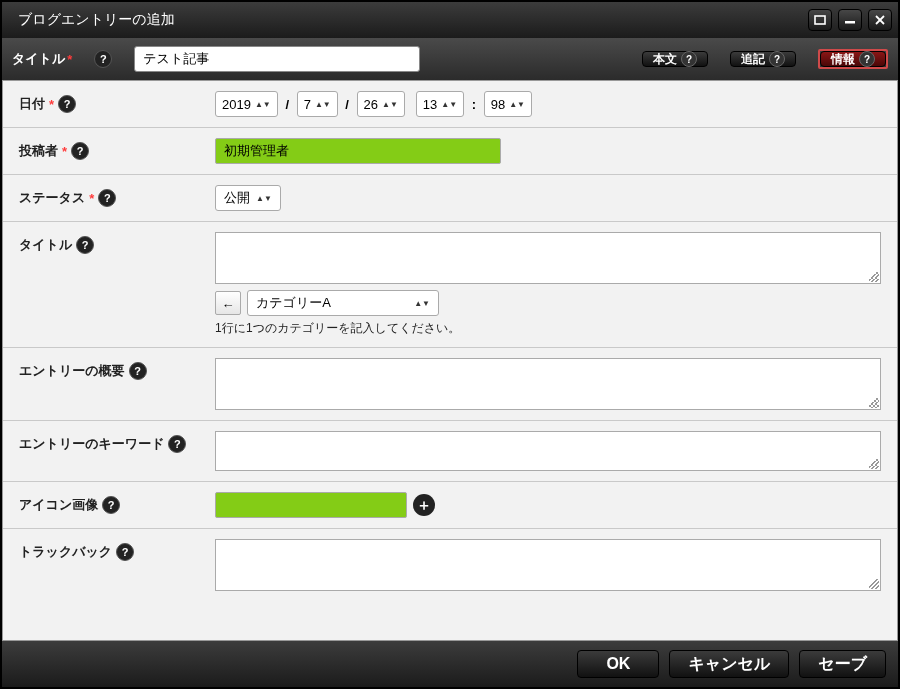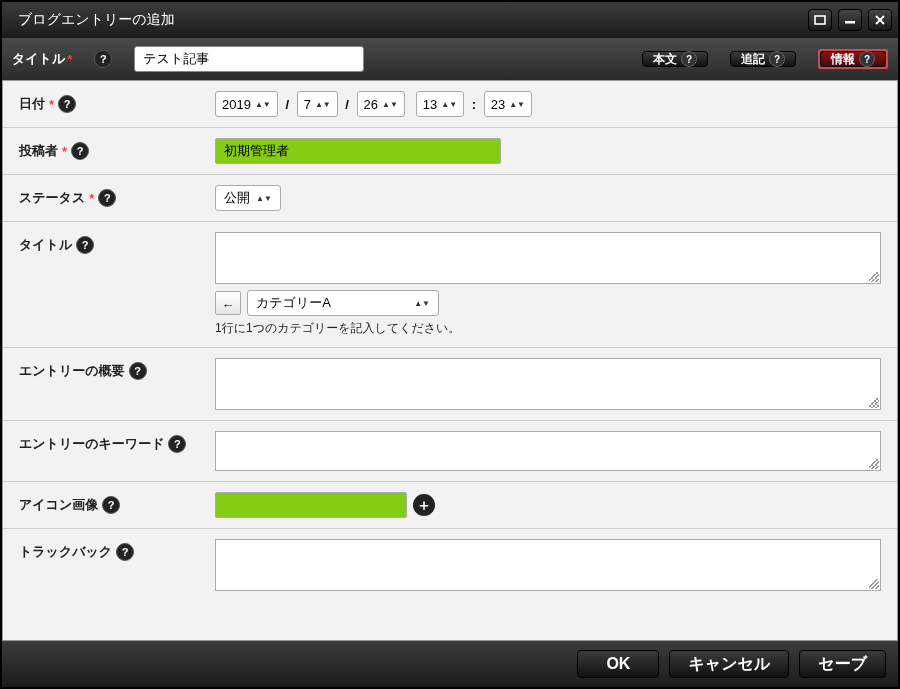--- a/index.html
+++ b/index.html
@@ -11,21 +11,21 @@
   .titlebar-title { color: #fff; font-weight: normal; font-size: 14px; flex: 1; }
   .titlebar-btns { display: flex; gap: 6px; }
   .tbtn { width: 24px; height: 22px; border: 1px solid #000; border-radius: 4px; background: linear-gradient(#474747,#1a1a1a); display:flex; align-items:center; justify-content:center; cursor:pointer; }
   .tbtn svg { display:block; }
 
   
   .toolbar { height: 42px; background: linear-gradient(#4a4a4a,#2b2b2b); display: flex; align-items: center; padding: 0 10px; gap: 22px; }
   .tb-label { color: #fff; font-weight: bold; font-size: 13px; display:flex; align-items:center; gap:2px; }
   .req { color: #ff3b3b; font-weight: bold; }
   .help-dot { width:18px; height:18px; border-radius:50%; background:#222; color:#fff; display:inline-flex; align-items:center; justify-content:center; font-size:11px; font-weight:bold; border:1px solid #555; cursor:pointer; }
-  .title-input { height:26px; width:230px; border:1px solid #888; border-radius:3px; padding:0 8px; font-size:13px; background:#fff; }
+  .title-input { height:26px; width:286px; border:1px solid #888; border-radius:3px; padding:0 8px; font-size:13px; background:#fff; }
   .tb-spacer { flex:1; }
   .tab-btn { height:16px; padding:0 10px; border:1px solid #000; border-radius:4px; background:linear-gradient(#3b3b3b,#111); color:#fff; font-weight:bold; font-size:12px; display:flex; align-items:center; gap:4px; cursor:pointer; }
   .tab-btn .help-dot { width:16px; height:16px; font-size:10px; background:#333; border-color:#666; }
   .tab-btn.active { background:linear-gradient(#8a1616,#4a0707); }
   .tab-highlight { display:inline-flex; border:2px solid #cf4a4a; border-radius:2px; }
 
   
   .content { flex:1; background:#f2f2f2; border:1px solid #999; margin:0; overflow:auto; }
   .section { border-bottom:1px solid #c9c9c9; padding:10px 16px; display:flex; align-items:flex-start; }
   .section:last-child { border-bottom:none; }
@@ -129,21 +129,21 @@
             <span>26</span>
             <span class="arrows">▲▼</span>
           </span>
         &nbsp;
         <span class="spin">
             <span>13</span>
             <span class="arrows">▲▼</span>
           </span>
         <span class="sep">:</span>
         <span class="spin">
-            <span>23</span>
+            <span>98</span>
             <span class="arrows">▲▼</span>
           </span>
       </div>
     </div>
 
     <div class="section">
       <div class="section-label">
         <span>投稿者</span>
           <span class="req">*</span>
         <span class="help-dot">?</span>

